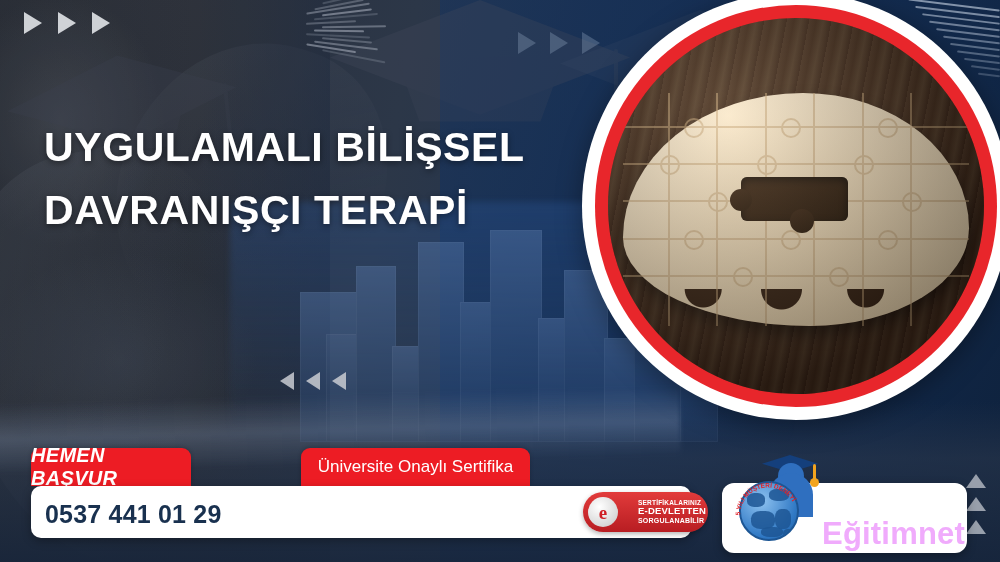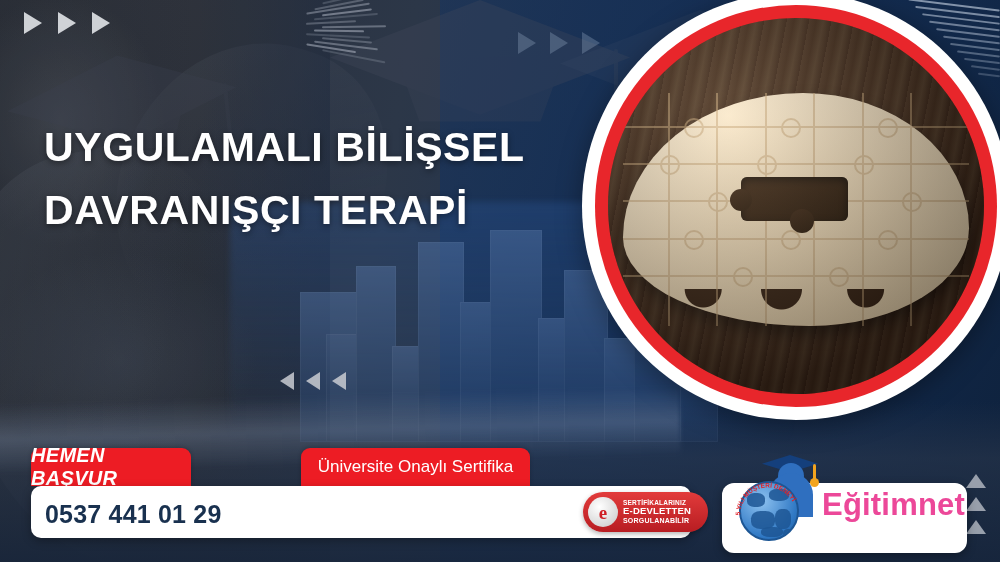--- a/index.html
+++ b/index.html
@@ -240,21 +240,21 @@
   .edevlet .disc{
     width:30px;height:30px;margin-left:5px;border-radius:50%;
     background:radial-gradient(circle at 38% 33%,#ffffff,#d8d8d8 70%,#bcbcbc);
     display:flex;align-items:center;justify-content:center;
     flex:0 0 auto;
   }
   .edevlet .disc b{
     color:#cf2026;font-size:19px;font-weight:bold;line-height:1;font-family:"Liberation Serif",serif;
   }
   .edevlet .txt{
-    margin-left:5px;color:#fff;line-height:1.12;
+    margin-left:20px;color:#fff;line-height:1.12;
   }
   .edevlet .txt .t1{font-size:6.5px;font-weight:bold;letter-spacing:.2px;display:block;}
   .edevlet .txt .t2{font-size:9.5px;font-weight:bold;letter-spacing:.2px;display:block;}
   .edevlet .txt .t3{font-size:7px;font-weight:bold;letter-spacing:.2px;display:block;}
 
   
   .brand-card{
     position:absolute;left:722px;top:483px;width:245px;height:70px;
     background:#ffffff;border-radius:12px;
     box-shadow:0 3px 10px rgba(0,0,0,.32);
@@ -286,21 +286,21 @@
     overflow:hidden;
   }
   .bm-globe i{position:absolute;background:#1d5694;opacity:.85;border-radius:40%;}
   .bm-ring-text{
     position:absolute;left:0;top:22px;width:66px;height:66px;
   }
   .bm-ring-text svg{width:100%;height:100%;}
   .brand-text{
     position:absolute;left:822px;top:489px;line-height:1.0;
   }
-  .brand-text .b1{display:block;color:#ec4899;font-size:31px;font-weight:bold;letter-spacing:.2px;}
+  .brand-text .b1{display:block;color:#f0abfc;font-size:31px;font-weight:bold;letter-spacing:.2px;margin-top:29px;}
   .brand-text .b2{display:block;color:#ef2b2b;font-size:31px;font-weight:bold;letter-spacing:.2px;margin-top:3px;}
 </style>
 </head>
 <body>
 
 <div id="banner">
 
   <div class="bg-base"></div>
   <div class="bg-photo-left">
     <div class="suit-a"></div>

